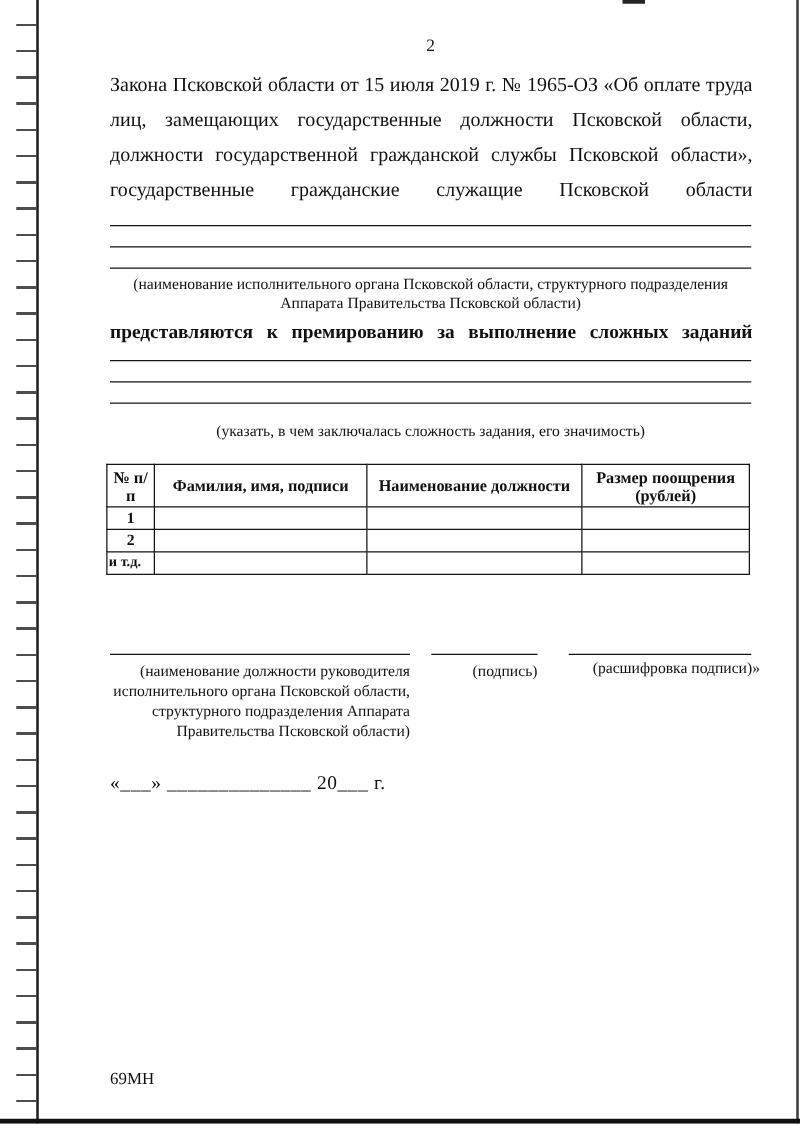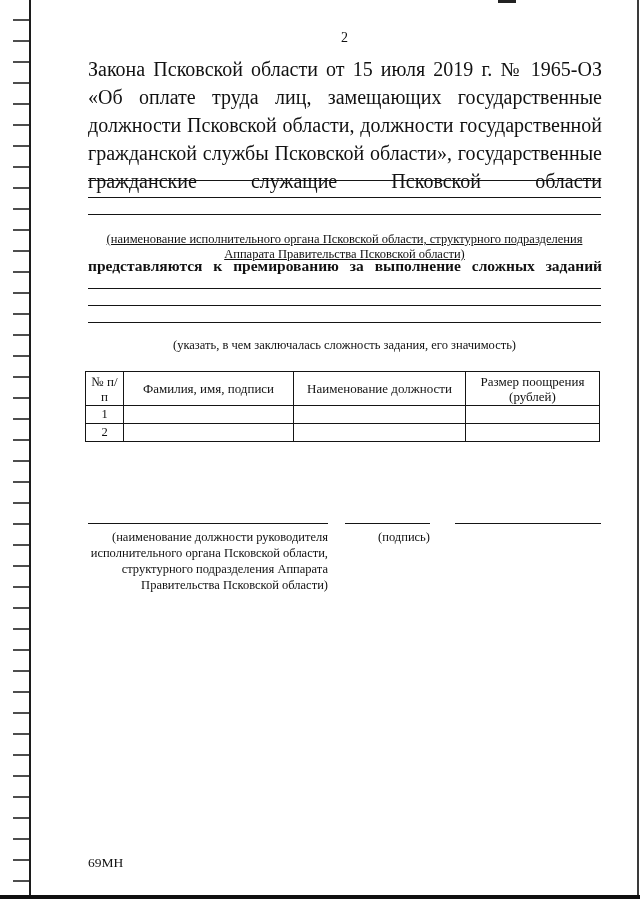--- a/index.html
+++ b/index.html
@@ -38,21 +38,21 @@
     position: absolute; left: 498px; top: 0; width: 18px; height: 3px;
     background: #222;
   }
   
   .page-number {
     position: absolute; left: 88px; top: 30px; width: 513px;
     text-align: center; font-size: 14px;
   }
   .para {
     position: absolute; left: 88px; top: 55px; width: 514px;
-    font-size: 20px; line-height: 28px;
+    font-size: 16px; line-height: 28px;
     text-align: justify; text-align-last: justify;
   }
   .blank-line {
     position: absolute; height: 0;
     border-bottom: 1.5px solid #151515;
   }
   .caption {
     position: absolute; left: 88px; width: 513px;
     font-size: 12.5px; line-height: 15px; text-align: center;
   }
@@ -66,21 +66,21 @@
     position: absolute; left: 85px; top: 371px;
     border-collapse: collapse;
     table-layout: fixed;
     width: 514px;
     font-size: 13px;
   }
   table.rewards th, table.rewards td {
     border: 1.4px solid #151515;
     text-align: center;
     vertical-align: middle;
-    font-weight: normal;
+    font-weight: bold;
     line-height: 15px;
     padding: 1px 2px;
     overflow: hidden;
     margin-left: 35px;
   }
   table.rewards th { height: 34px; }
   table.rewards td { height: 17px; font-size: 12.5px; }
   table.rewards .col-num { width: 38px; }
   table.rewards .col-name { width: 170px; }
   table.rewards .col-pos { width: 172px; }
@@ -111,21 +111,21 @@
   <div class="edge-topdash"></div>
 
   <div class="page-number">2</div>
 
   <div class="para">Закона Псковской области от 15 июля 2019 г. № 1965-ОЗ «Об оплате труда лиц, замещающих государственные должности Псковской области, должности государственной гражданской службы Псковской области», государственные гражданские служащие Псковской области</div>
 
   <div class="blank-line" style="left:88px; top:180px; width:513px;"></div>
   <div class="blank-line" style="left:88px; top:197px; width:513px;"></div>
   <div class="blank-line" style="left:88px; top:214px; width:513px;"></div>
 
-  <div class="caption" style="top:232px;text-decoration:underline;">(наименование исполнительного органа Псковской области, структурного подразделения Аппарата Правительства Псковской области)</div>
+  <div class="caption" style="top:220px;">(наименование исполнительного органа Псковской области, структурного подразделения Аппарата Правительства Псковской области)</div>
 
   <div class="sentence">представляются к премированию за выполнение сложных заданий</div>
 
   <div class="blank-line" style="left:88px; top:288px; width:513px;"></div>
   <div class="blank-line" style="left:88px; top:305px; width:513px;"></div>
   <div class="blank-line" style="left:88px; top:322px; width:513px;"></div>
 
   <div class="caption" style="top:338px;text-align:center;">(указать, в чем заключалась сложность задания, его значимость)</div>
 
   <table class="rewards">
@@ -141,26 +141,34 @@
       <td></td>
       <td></td>
       <td></td>
     </tr>
     <tr>
       <td>2</td>
       <td></td>
       <td></td>
       <td></td>
     </tr>
+    <tr class="etc">
+      <td>и т.д.</td>
+      <td></td>
+      <td></td>
+      <td></td>
+    </tr>
   </tbody>
     </table>
 
   <div class="blank-line" style="left:88px; top:523px; width:240px;"></div>
   <div class="blank-line" style="left:345px; top:523px; width:85px;"></div>
   <div class="blank-line" style="left:455px; top:523px; width:146px;"></div>
 
   <div class="sig-caption" style="left:88px; top:529px; width:240px;">(наименование должности руководителя исполнительного органа Псковской области, структурного подразделения Аппарата Правительства Псковской области)</div>
   <div class="sig-caption" style="left:345px; top:529px; width:85px;">(подпись)</div>
+  <div class="sig-caption" style="left:448px; top:526px; width:160px;">(расшифровка подписи)»</div>
 
+  <div class="date-line">«___» ______________ 20___ г.</div>
 
   <div class="footer-code">69МН</div>
 
 </div>
 
 </body></html>

